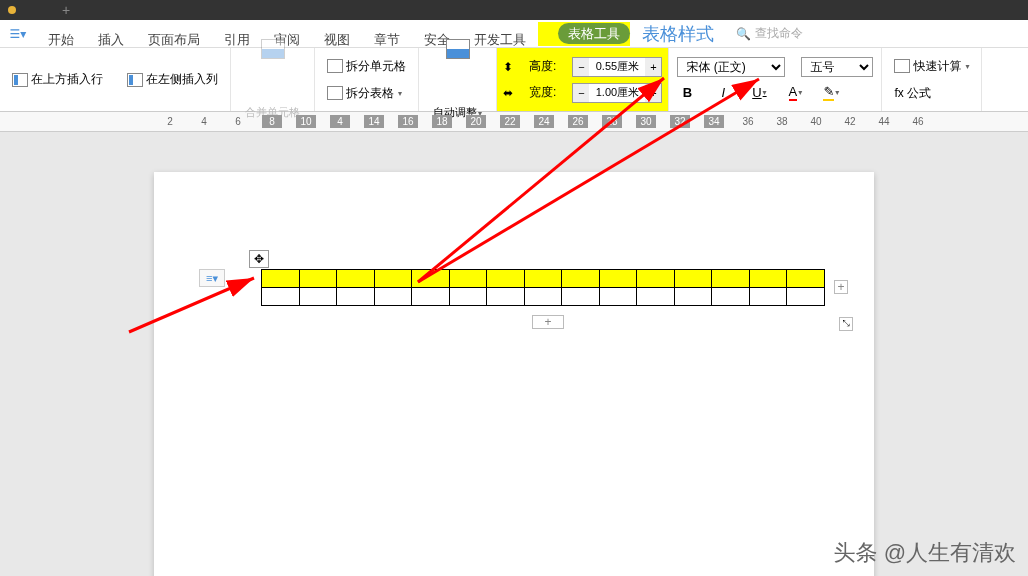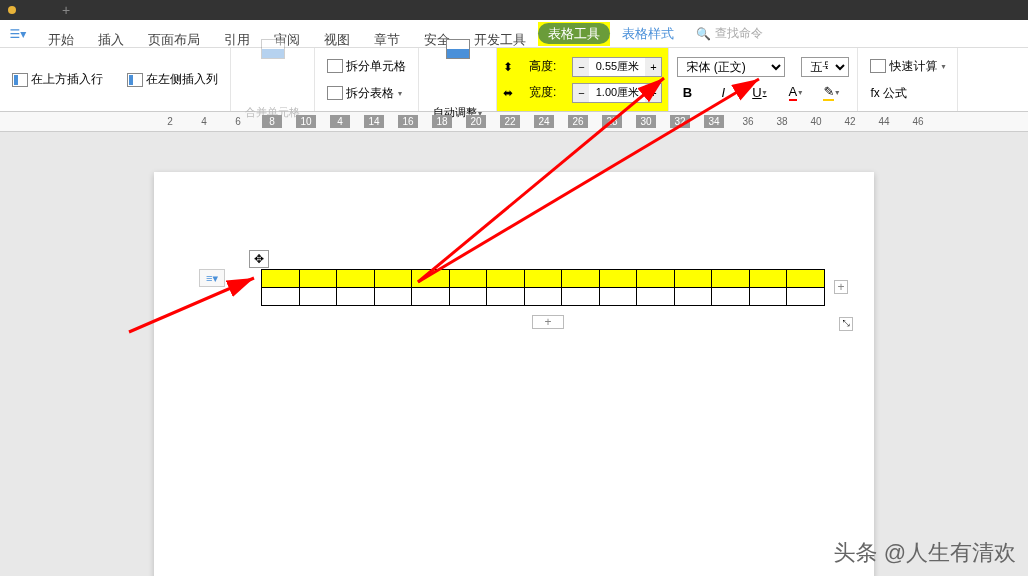--- a/index.html
+++ b/index.html
@@ -2,22 +2,22 @@
 <html><head>
   <meta charset="utf-8">
   <style>
     * { margin: 0; padding: 0; box-sizing: border-box; }
     body { font-family: "Microsoft YaHei", Arial, sans-serif; font-size: 12px; background: #f2f2f2; width: 1028px; height: 576px; overflow: hidden; position: relative; }
     .title-bar { background: #333; height: 20px; display: flex; align-items: center; padding: 0 8px; }
     .dot { width: 8px; height: 8px; border-radius: 50%; background: #e8b339; margin-right: 6px; }
     .tab-add { color: #888; margin-left: 40px; font-size: 14px; }
     .menu-bar { background: #fff; height: 28px; display: flex; align-items: center; border-bottom: 1px solid #ddd; }
     .menu-item { padding: 0 12px; height: 15px; line-height: 28px; color: #444; cursor: pointer; font-size: 13px; }
-    .active-tab { background: #6a9c3a; color: #fff; padding: 3px 10px; border-radius: 12px; font-size: 13px; }
-    .menu-link { color: #4a90d9; padding: 0 12px; font-size: 13px; }
+    .active-tab { background: #6a9c3a; color: #fff; padding: 3px 10px; border-radius: 12px; font-size: 13px; margin-left: 20px; }
+    .menu-link { color: #4a90d9; padding: 0 12px; font-size: 18px; }
     .search-box { margin-left: 10px; display: flex; align-items: center; color: #aaa; }
     .search-icon { color: #888; margin-right: 4px; }
     .ribbon { background: #fff; height: 64px; display: flex; align-items: center; border-bottom: 1px solid #ccc; font-size: 12px; }
     .ribbon-group { display: flex; flex-direction: column; padding: 0 8px; height: 100%; justify-content: center; gap: 6px; border-right: 1px solid #e5e5e5; }
     .ribbon-row { display: flex; align-items: center; gap: 16px; white-space: nowrap; }
     .ribbon-btn { display: flex; align-items: center; gap: 3px; padding: 2px 4px; cursor: pointer; }
     .ribbon-btn.disabled { color: #bbb; }
     .icon-box { width: 16px; height: 14px; display: inline-block; border: 1px solid #888; position: relative; }
     .icon-box.blue::before { content: ""; position: absolute; left: 1px; top: 1px; width: 4px; height: 10px; background: #4a90d9; }
     .highlight-group { background: #ffff00; padding: 4px 6px; }
@@ -126,21 +126,21 @@
       <div class="spinner">
         <button>−</button>
         <input value="1.00厘米" style="">
         <button>+</button>
       </div>
     </div>
   </div>
   <div class="ribbon-group">
     <div class="ribbon-row">
       <select class="font-select" style="width:108px;"><option>宋体 (正文)</option></select>
-      <select class="font-select" style="width:48px;"><option>五号</option></select>
+      <select class="font-select" style="width:72px;"><option>五号</option></select>
     </div>
     <div class="ribbon-row">
       <span class="fmt-btn" style="font-weight:bold;">B</span>
       <span class="fmt-btn" style="font-style:italic;">I</span>
       <span class="fmt-btn" style="text-decoration:underline;">
           <span>U</span>
           <span class="drop">▾</span>
         </span>
       <span class="fmt-btn">
           <span style="border-bottom:2px solid red;">A</span>

